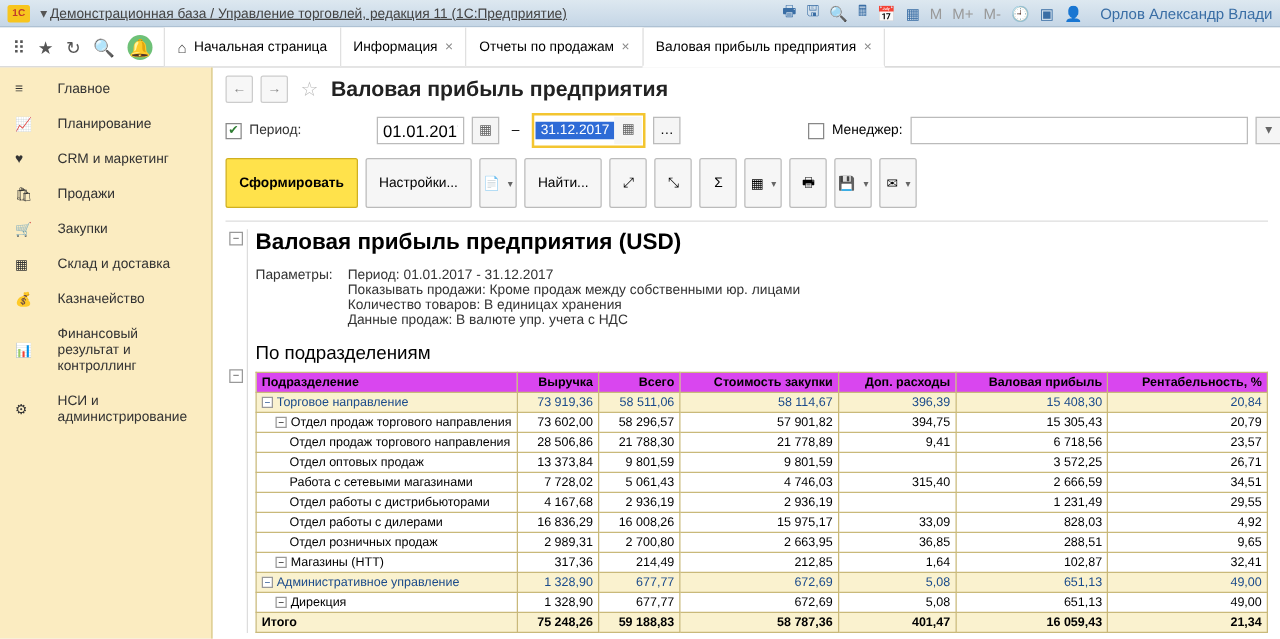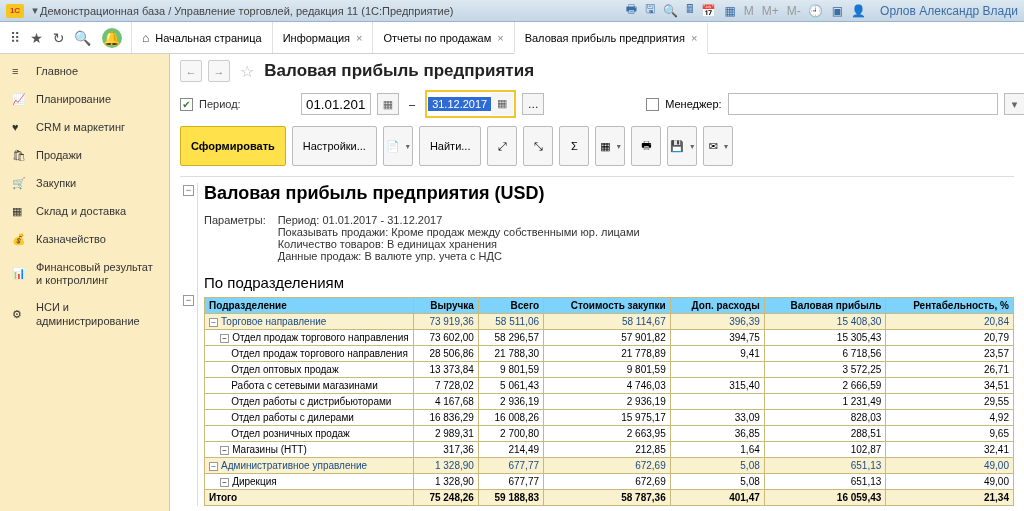--- a/index.html
+++ b/index.html
@@ -1,39 +1,39 @@
 <!DOCTYPE html>
 <html><head>
 <meta charset="utf-8">
 <style>
 * { box-sizing: border-box; margin: 0; padding: 0; font-family: Arial, sans-serif; }
 body { width: 1024px; height: 511px; background: #f5f5f5; overflow: hidden; font-size: 11px; }
 .titlebar { height: 22px; background: linear-gradient(#dde8f0, #c5d6e6); display: flex; align-items: center; padding: 0 6px; border-bottom: 1px solid #9bb3c9; }
 .titlebar .logo { width: 18px; height: 14px; background: #f7c51e; border-radius: 2px; font-size: 8px; color: #c0392b; text-align: center; line-height: 14px; font-weight: bold; margin-right: 6px; }
 .titlebar .drop { width: 10px; text-align: center; color: #555; }
-.titlebar .title-text { color: #444; flex: 1; }
+.titlebar .title-text { color: #444; flex: 1; text-decoration: underline; }
 .titlebar .right-icons { display: flex; gap: 8px; align-items: center; }
 .titlebar .right-icons span { color: #3a6ea5; cursor: pointer; font-size: 12px; }
 .titlebar .user { color: #3a6ea5; margin-left: 6px; }
 
 .tabbar { height: 32px; background: #fff; display: flex; align-items: stretch; border-bottom: 1px solid #d0d0d0; }
 .tabbar .quick { display: flex; align-items: center; gap: 10px; padding: 0 10px; }
 .tabbar .quick span { font-size: 14px; color: #555; cursor: pointer; }
 .tabbar .bell { background: #6ec177; width: 20px; height: 20px; border-radius: 50%; color: #fff; text-align: center; line-height: 20px; }
 .tabbar .tabs { display: flex; align-items: stretch; }
 .tabbar .tab { display: flex; align-items: center; padding: 0 10px; border-right: 1px solid #e0e0e0; border-left: 1px solid #e0e0e0; margin-left: -1px; gap: 6px; cursor: pointer; background: #fff; }
 .tabbar .tab.active { border-bottom: 2px solid #fff; position: relative; top: 1px; background: #fff; }
 .tabbar .tab .home-icon { font-size: 12px; color: #444; }
 .tabbar .tab .close { color: #888; }
 
 .main { display: flex; height: calc(511px - 54px); }
 .sidebar { width: 170px; background: #fbecc1; border-right: 1px solid #d9c98a; display: flex; flex-direction: column; padding-top: 4px; }
 .sidebar .item { display: flex; align-items: center; gap: 10px; padding: 7px 12px; cursor: pointer; color: #333; }
 .sidebar .item svg, .sidebar .item .ico { width: 14px; height: 14px; flex-shrink: 0; }
-.sidebar .item .txt { font-size: 11px; line-height: 1.2; }
+.sidebar .item .txt { font-size: 11px; line-height: 1.2; margin-left: 10px; }
 
 .content { flex: 1; background: #fff; padding: 6px 10px; overflow: auto; }
 .page-header { display: flex; align-items: center; gap: 6px; margin-bottom: 8px; }
 .page-header .nav-btn { width: 22px; height: 22px; border: 1px solid #ccc; background: #f7f7f7; text-align: center; line-height: 20px; cursor: pointer; color: #888; border-radius: 2px; }
 .page-header .star { color: #bbb; font-size: 16px; margin: 0 4px; }
 .page-header h1 { font-size: 17px; font-weight: bold; color: #222; }
 
 .filters { display: flex; flex-direction: row; gap: 6px; margin-bottom: 8px; }
 .filter-row { display: flex; align-items: center; gap: 6px; }
 .chk { width: 13px; height: 13px; border: 1px solid #888; display: inline-flex; align-items: center; justify-content: center; font-size: 10px; color: #2e7d32; }
@@ -61,21 +61,21 @@
 .outline-col { width: 18px; border-right: 1px solid #ddd; margin-right: 6px; position: relative; }
 .outline-node { width: 11px; height: 11px; border: 1px solid #999; background: #fff; text-align: center; line-height: 9px; font-size: 9px; color: #555; position: absolute; left: 3px; cursor: pointer; }
 .report-body { flex: 1; }
 .report-body h2 { font-size: 18px; font-weight: bold; margin-bottom: 10px; }
 .params { display: flex; gap: 12px; margin-bottom: 12px; font-size: 11px; color: #333; }
 .params .plbl { }
 .report-body h3 { font-size: 15px; font-weight: normal; margin-bottom: 6px; }
 
 .data-table { border-collapse: collapse; width: 100%; font-size: 10px; }
 .data-table th, .data-table td { border: 1px solid #c9b97a; padding: 2px 4px; }
-.data-table thead th { background: #7dd3fc; font-weight: bold; text-align: left; vertical-align: top; }
+.data-table thead th { background: #d946ef; font-weight: bold; text-align: left; vertical-align: top; }
 .data-table thead th.num { text-align: right; }
 .data-table .grp td { background: #faf2cf; color: #1a4a8a; font-weight: normal; }
 .data-table .total td { background: #faf2cf; font-weight: bold; }
 .data-table td.num { text-align: right; }
 .data-table td.name { white-space: nowrap; }
 .tree-box { display: inline-block; width: 9px; height: 9px; border: 1px solid #999; text-align: center; line-height: 7px; font-size: 8px; margin-right: 3px; background: #fff; }
 </style>
 </head>
 <body>
 

